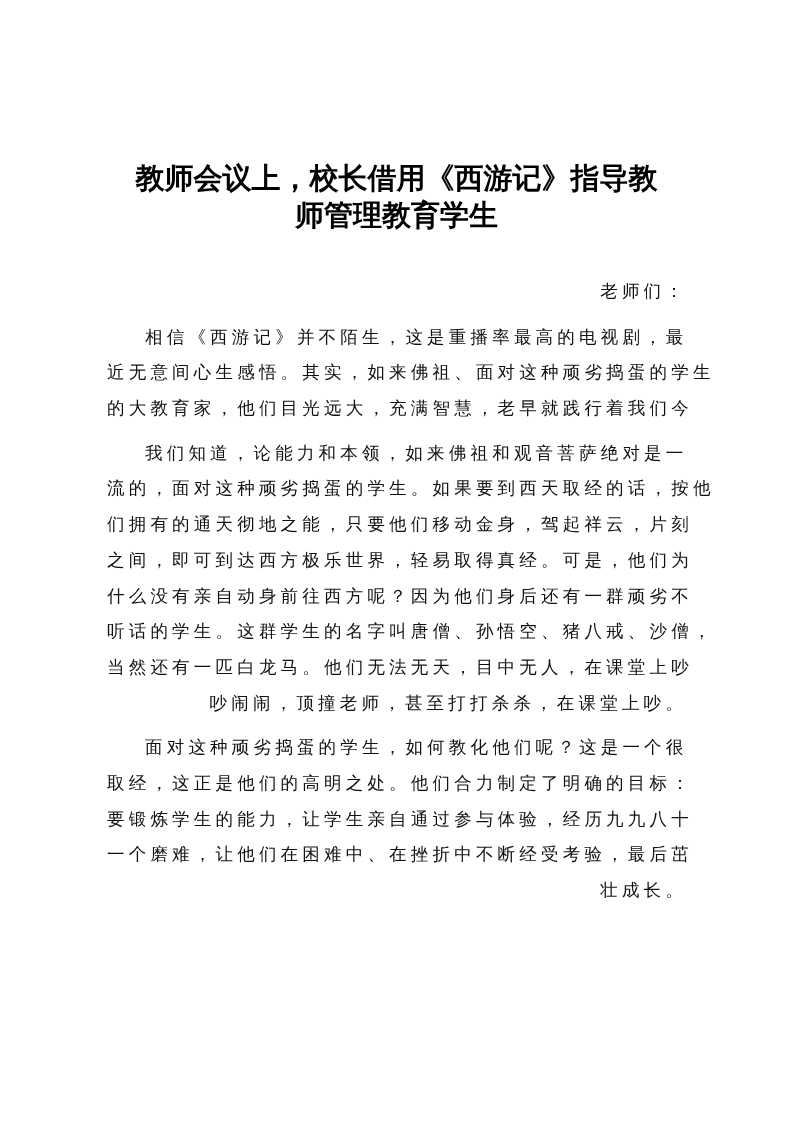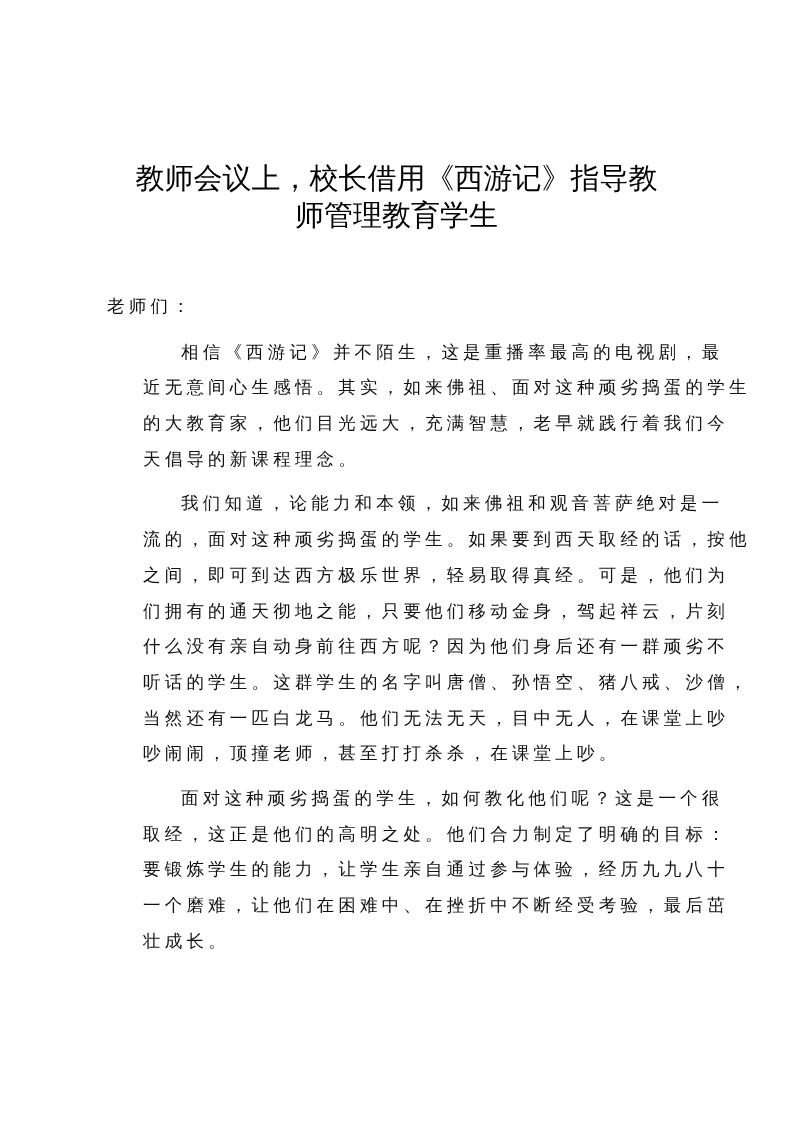--- a/index.html
+++ b/index.html
@@ -1,56 +1,55 @@
 <!DOCTYPE html>
 <html><head>
 <meta charset="utf-8">
 <style>
   html, body { margin: 0; padding: 0; background: #ffffff; }
   body { width: 793px; height: 1122px; position: relative; overflow: hidden; }
   .page { position: absolute; left: 0; top: 0; width: 793px; height: 1122px; background: #fff; }
   .title {
     position: absolute; left: 90px; width: 613px; top: 160px;
-    text-align: center; font-family: "DejaVu Sans", sans-serif; font-weight: normal;
+    text-align: center; font-family: "DejaVu Sans", sans-serif; font-weight: bold;
     font-size: 29px; line-height: 37px; color: #000; letter-spacing: 0px;
   }
   .title .tline { display: block; white-space: nowrap; }
   .body {
-    position: absolute; left: 107px; top: 289px; width: 580px;
-    font-family: Liberation Serif, serif; font-size: 17.5px; color: #111;
+    position: absolute; left: 107px; top: 274px; width: 580px;
+    font-family: Liberation Serif, serif; font-size: 17.5px; color: #111; text-align: right;
   }
   .line { height: 35.7px; line-height: 35.7px; white-space: nowrap; letter-spacing: 4.2px; }
   .indent { padding-left: 38px; }
-  .para { margin-bottom: 9px; margin-left: 36px; }
+  .para { margin-bottom: 9px; }
   .salutation { margin-bottom: 10px; }
 </style>
 </head>
 <body>
 
 <div class="page">
   <div class="title">
     <span class="tline">教师会议上，校长借用《西游记》指导教</span>
     <span class="tline">师管理教育学生</span>
   </div>
 
   <div class="body">
     <div class="line salutation">老师们：</div>
 
     <div class="para">
       <div class="line indent">相信《西游记》并不陌生，这是重播率最高的电视剧，最</div>
       <div class="line">近无意间心生感悟。其实，如来佛祖、面对这种顽劣捣蛋的学生</div>
       <div class="line">的大教育家，他们目光远大，充满智慧，老早就践行着我们今</div>
-      <div class="line">天倡导的新课程理念。</div>
     </div>
 
     <div class="para">
       <div class="line indent">我们知道，论能力和本领，如来佛祖和观音菩萨绝对是一</div>
       <div class="line">流的，面对这种顽劣捣蛋的学生。如果要到西天取经的话，按他</div>
+      <div class="line">们拥有的通天彻地之能，只要他们移动金身，驾起祥云，片刻</div>
       <div class="line">之间，即可到达西方极乐世界，轻易取得真经。可是，他们为</div>
-      <div class="line">们拥有的通天彻地之能，只要他们移动金身，驾起祥云，片刻</div>
       <div class="line">什么没有亲自动身前往西方呢？因为他们身后还有一群顽劣不</div>
       <div class="line">听话的学生。这群学生的名字叫唐僧、孙悟空、猪八戒、沙僧，</div>
       <div class="line">当然还有一匹白龙马。他们无法无天，目中无人，在课堂上吵</div>
       <div class="line">吵闹闹，顶撞老师，甚至打打杀杀，在课堂上吵。</div>
     </div>
 
     <div class="para">
       <div class="line indent">面对这种顽劣捣蛋的学生，如何教化他们呢？这是一个很</div>
       <div class="line">取经，这正是他们的高明之处。他们合力制定了明确的目标：</div>
       <div class="line">要锻炼学生的能力，让学生亲自通过参与体验，经历九九八十</div>

